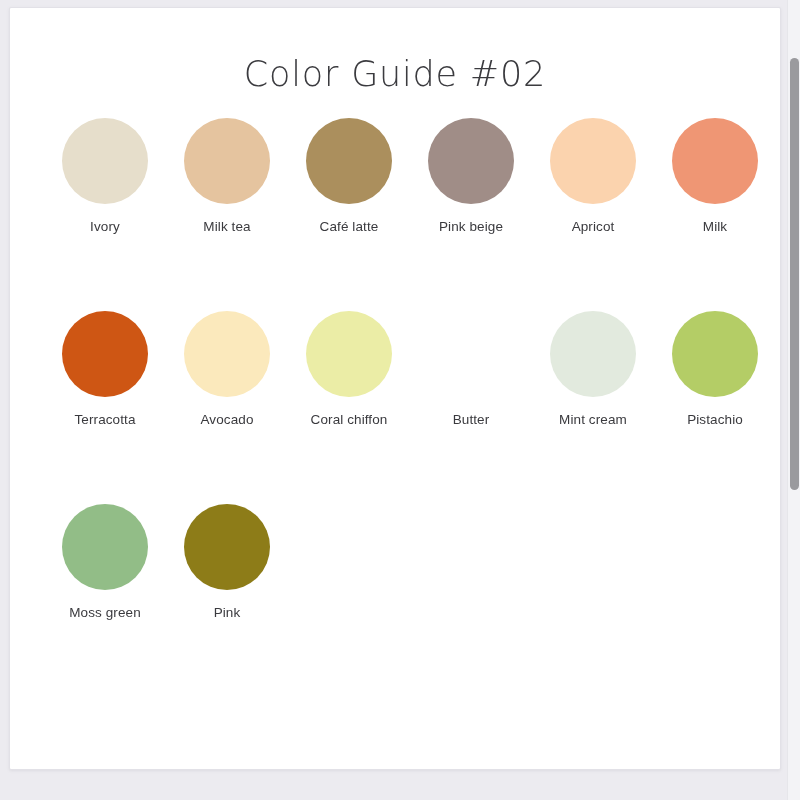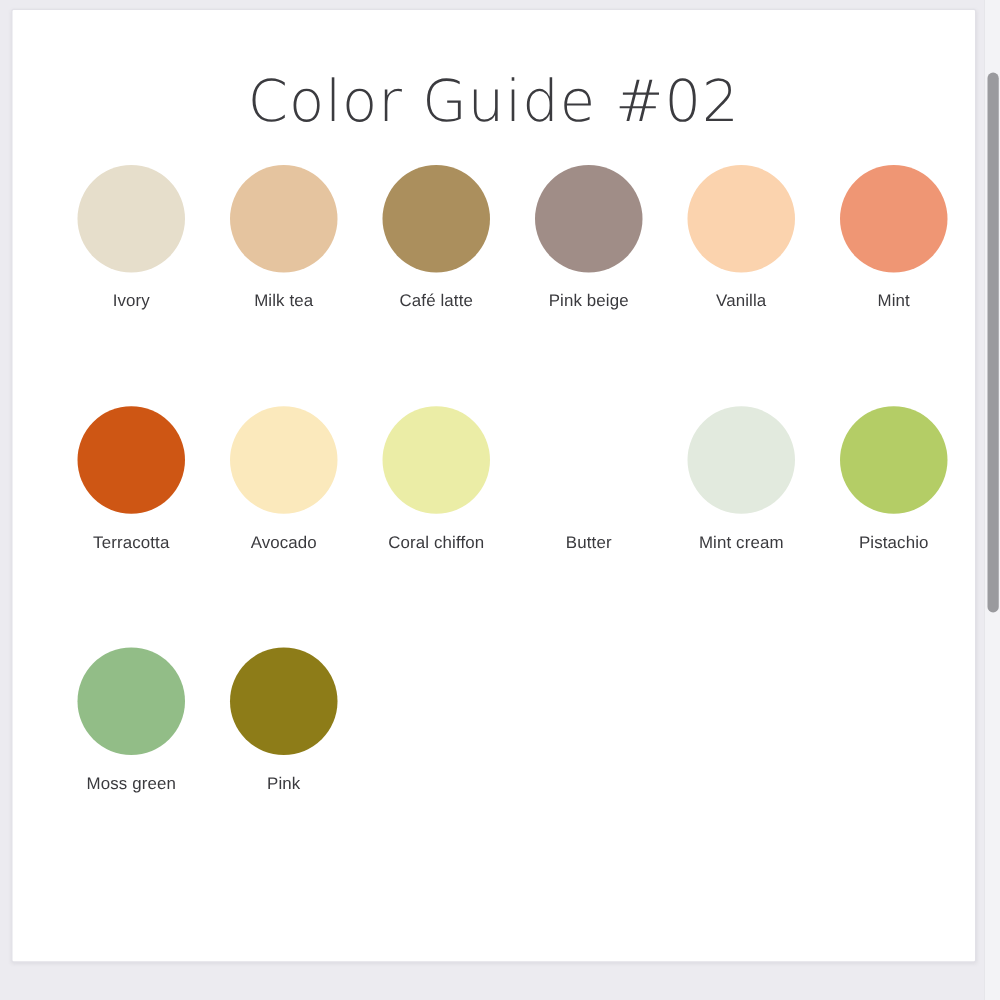--- a/index.html
+++ b/index.html
@@ -34,21 +34,21 @@
     box-shadow: 0 1px 3px rgba(120,120,135,0.13);
     overflow: hidden;
   }
 
   
   .guide-title {
     margin: 0;
     padding-top: 46px;
     text-align: center;
     font-family: "DejaVu Sans", sans-serif;
-    font-size: 46px;
+    font-size: 35px;
     font-weight: 300;
     letter-spacing: 0.8px;
     color: #3b3b3f;
     white-space: nowrap;
   }
 
   
   .swatch-grid {
     display: grid;
     grid-template-columns: repeat(6, 1fr);
@@ -124,25 +124,25 @@
         <div class="swatch-cell">
           <div class="swatch-dot" style="background-color: rgb(171, 143, 93);"></div>
           <div class="swatch-label">Café latte</div>
         </div>
         <div class="swatch-cell">
           <div class="swatch-dot" style="background-color: rgb(160, 141, 135);"></div>
           <div class="swatch-label">Pink beige</div>
         </div>
         <div class="swatch-cell">
           <div class="swatch-dot" style="background-color: rgb(251, 211, 174);"></div>
-          <div class="swatch-label">Vanilla</div>
+          <div class="swatch-label">Apricot</div>
         </div>
         <div class="swatch-cell">
           <div class="swatch-dot" style="background-color: rgb(239, 150, 116);"></div>
-          <div class="swatch-label">Mint</div>
+          <div class="swatch-label">Milk</div>
         </div>
         <div class="swatch-cell">
           <div class="swatch-dot" style="background-color: rgb(206, 86, 20);"></div>
           <div class="swatch-label">Terracotta</div>
         </div>
         <div class="swatch-cell">
           <div class="swatch-dot" style="background-color: rgb(251, 233, 188);"></div>
           <div class="swatch-label">Avocado</div>
         </div>
         <div class="swatch-cell">

